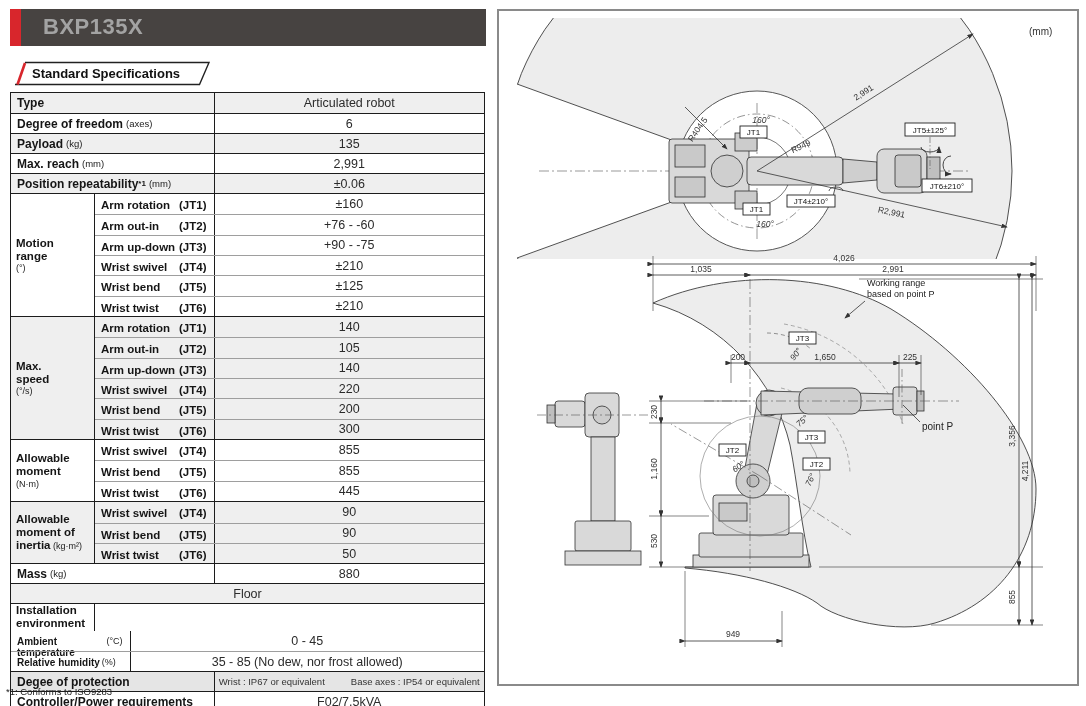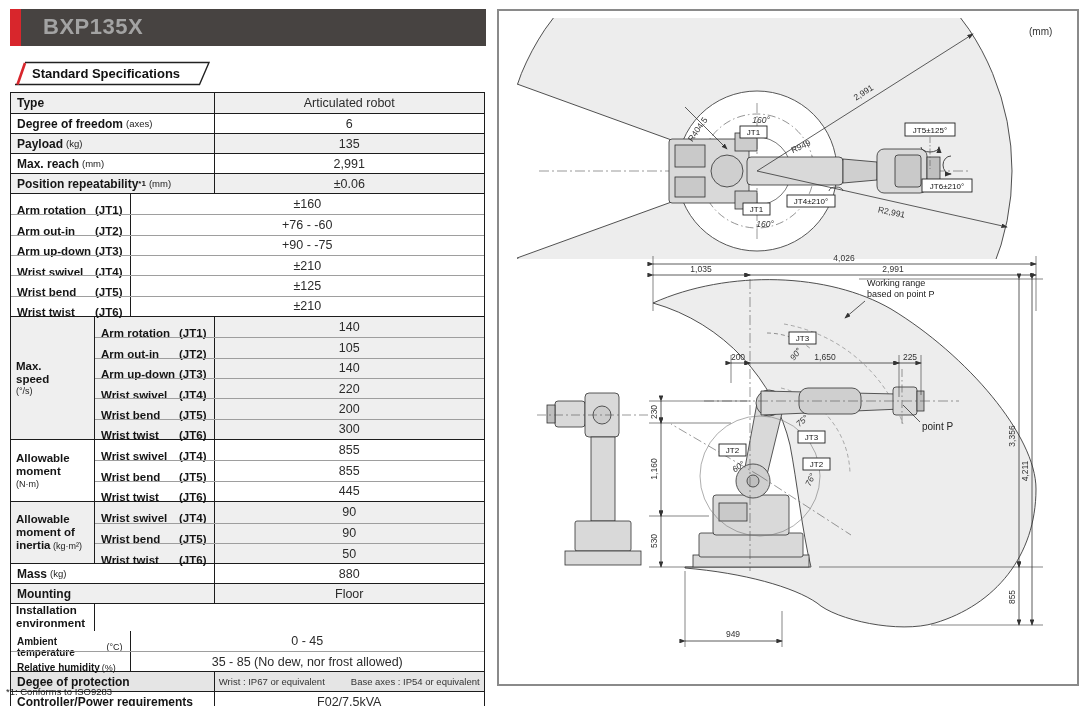--- a/index.html
+++ b/index.html
@@ -17,22 +17,22 @@
   .tgroup.first{border-top:none;}
   .lcell{width:203.5px;display:flex;align-items:center;padding-left:6px;box-sizing:border-box;
          border-right:1px solid #1c1c1c;font-weight:bold;font-size:12px;color:#151515;}
   .gcell{width:84px;box-sizing:border-box;border-right:1px solid #1c1c1c;
          display:flex;flex-direction:column;justify-content:center;padding-left:5px;
          font-weight:bold;font-size:11.5px;color:#151515;line-height:1.15;}
   .grows{flex:1;display:flex;flex-direction:column;}
   .srow{display:flex;height:20.35px;box-sizing:border-box;}
   .srow + .srow{border-top:1px solid #9e9e9e;}
   .scell{width:119.5px;box-sizing:border-box;border-right:1px solid #1c1c1c;
-         display:flex;align-items:center;justify-content:space-between;
-         padding:12px 7px 0 6px;font-weight:bold;font-size:11.5px;color:#151515;}
+         display:flex;justify-content:space-between;
+         padding:5px 7px 0 6px;font-weight:bold;font-size:11.5px;color:#151515;}
   .scell.small{justify-content:flex-start;font-size:10px;}
   .vcell{flex:1;display:flex;align-items:center;justify-content:center;
          font-size:12.5px;color:#2b2b2b;box-sizing:border-box;}
   .single{height:20px;}
   .note{font-weight:normal;font-size:9.5px;margin-left:3px;color:#222;}
   .gnote{font-weight:normal;font-size:9px;color:#222;}
   .sup{font-size:8px;vertical-align:super;font-weight:bold;}
   .vsmall{font-size:9.5px;color:#333;}
   .vsmall + .vsmall{margin-left:26px;}
   .foot{position:absolute;left:6px;top:686px;font-size:9.5px;color:#222;}
@@ -90,20 +90,25 @@
       </div>
       <div class="tgroup single" style="background: rgb(239, 239, 239);">
         <div class="lcell">
           <span>Position repeatability</span>
           <span class="sup">*1</span>
           <span class="note">(mm)</span>
         </div>
         <div class="vcell">±0.06</div>
       </div>
       <div class="tgroup" style="background: rgb(255, 255, 255);">
+        <div class="gcell">
+          <div>Motion</div>
+          <div>range</div>
+          <div class="gnote">(°)</div>
+        </div>
         <div class="grows">
           <div class="srow">
             <div class="scell">
               <span>Arm rotation</span>
               <span>(JT1)</span>
             </div>
             <div class="vcell">±160</div>
           </div>
           <div class="srow">
             <div class="scell">
@@ -254,23 +259,20 @@
         </div>
       </div>
       <div class="tgroup single" style="background: rgb(255, 255, 255);">
         <div class="lcell">
           <span>Mass</span>
           <span class="note">(kg)</span>
         </div>
         <div class="vcell">880</div>
       </div>
       <div class="tgroup single" style="background: rgb(239, 239, 239);">
-        <div class="lcell">
-          <span>Mounting</span>
-        </div>
         <div class="vcell">Floor</div>
       </div>
       <div class="tgroup" style="background: rgb(255, 255, 255); flex-direction: column;">
         <div class="gcell">
           <div>Installation</div>
           <div>environment</div>
         </div>
         <div class="grows">
           <div class="srow">
             <div class="scell small">

